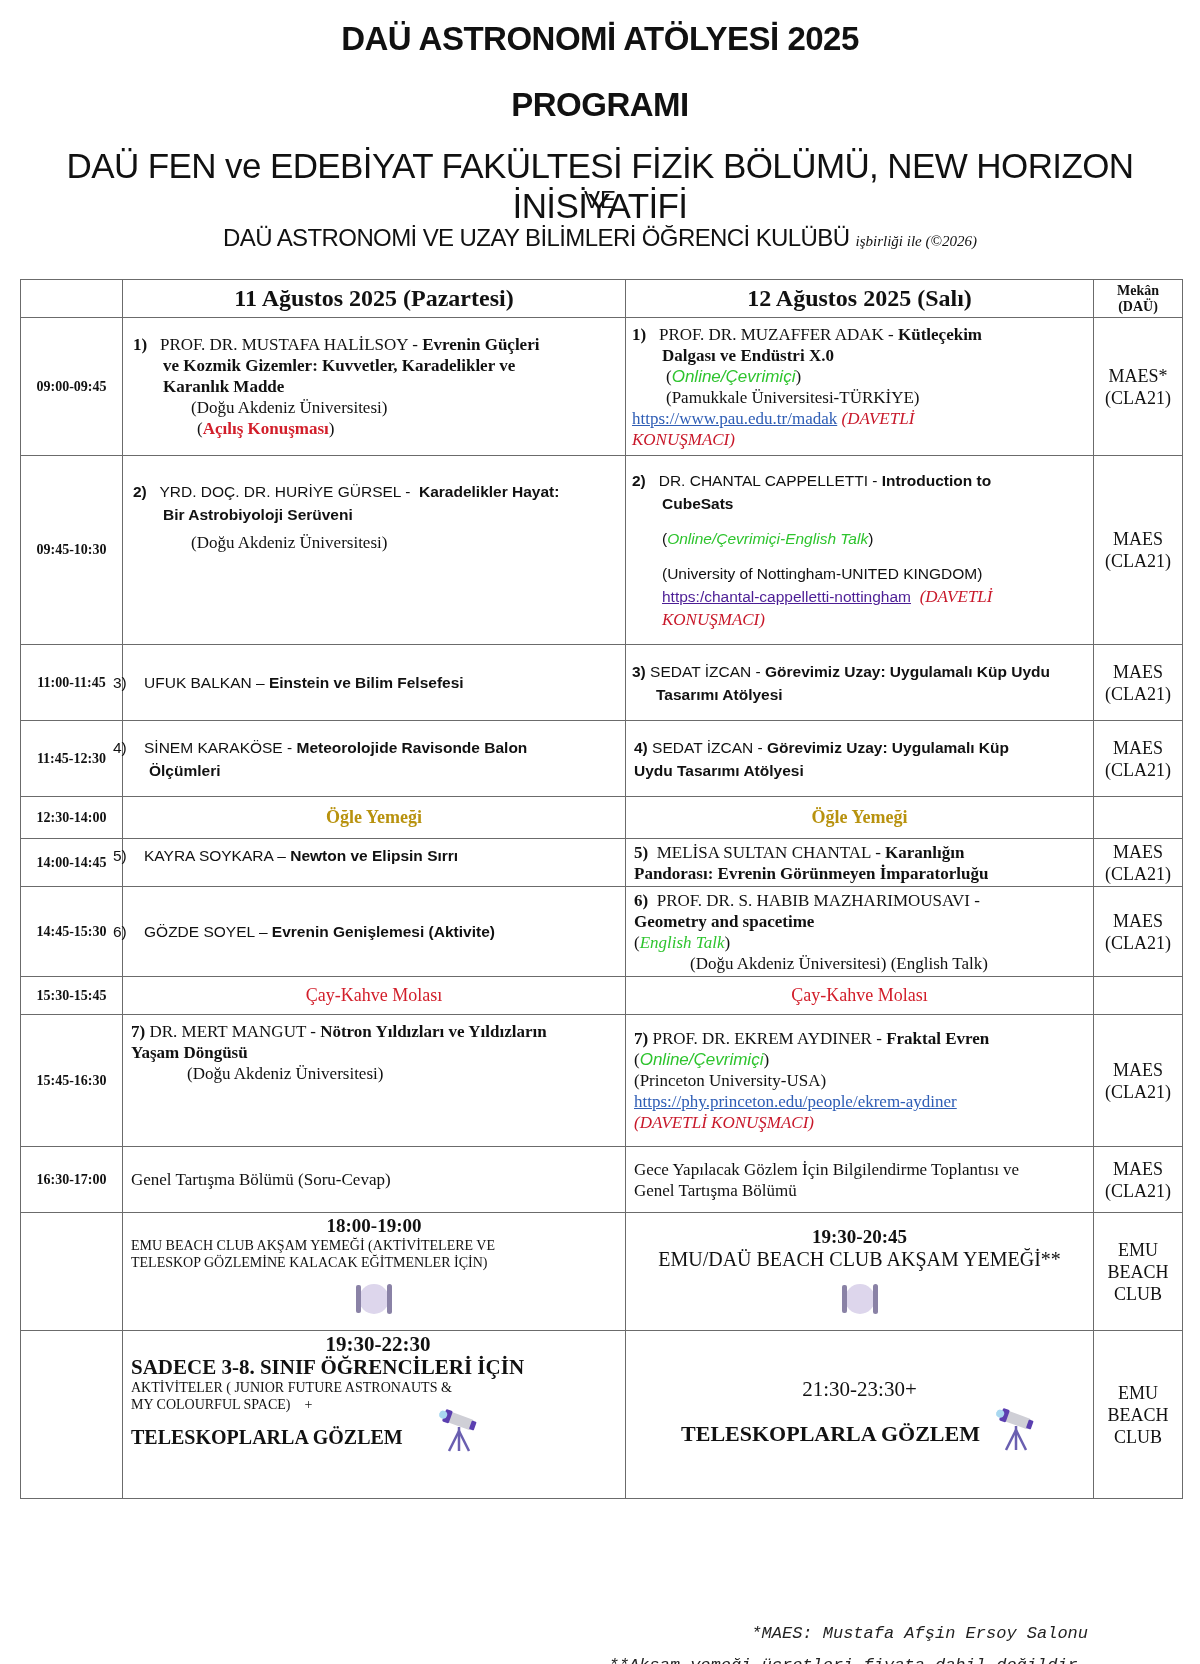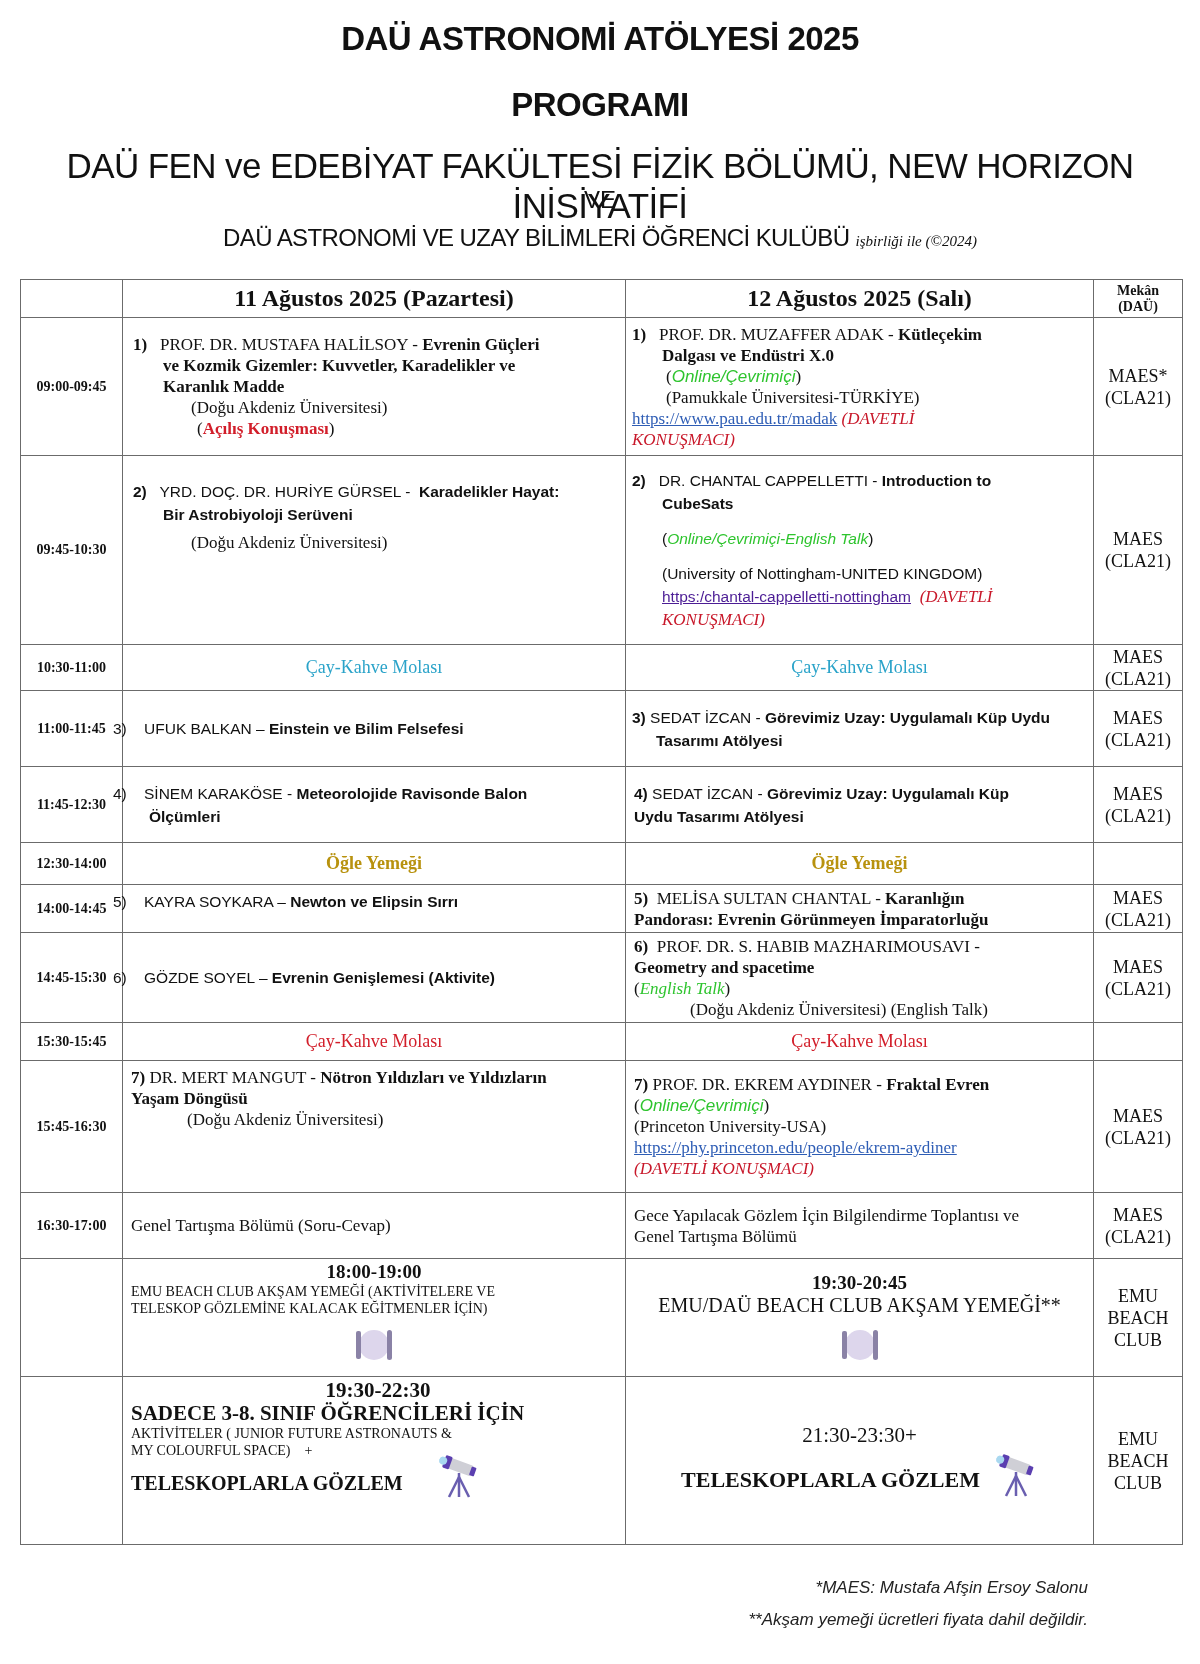--- a/index.html
+++ b/index.html
@@ -37,32 +37,32 @@
   .link { color:#2e5db5; text-decoration:underline; }
   .linkb { color:#4c1d95; text-decoration:underline; font-weight:normal; font-family:"Liberation Sans", sans-serif; }
   .center { text-align:center; }
   .break-blue { color:#2aa3c9; font-size:18px; text-align:center; }
   .break-red { color:#d21e2a; font-size:18px; text-align:center; }
   .lunch { color:#b8920e; font-size:18px; font-weight:bold; text-align:center; }
   .cut { margin-left:-10px; }
   .small { font-size:14px; line-height:17px; }
   .evt-time { font-size:19px; font-weight:bold; text-align:center; line-height:22px; }
   .icon-wrap { display:flex; justify-content:center; margin-top:8px; }
-  .footnote { position:absolute; right:112px; font-family:Liberation Sans, sans-serif; font-style:italic; font-size:17px; color:#222; text-align:right; }
+  .footnote { position:absolute; right:112px; font-family:Liberation Mono, monospace; font-style:italic; font-size:17px; color:#222; text-align:right;margin-top:46px; }
 </style>
 </head>
 <body>
 
 <div class="hdr h1">DAÜ ASTRONOMİ ATÖLYESİ 2025</div>
 <div class="hdr h2">PROGRAMI</div>
 <div class="hdr h3">DAÜ FEN ve EDEBİYAT FAKÜLTESİ FİZİK BÖLÜMÜ, NEW HORIZON İNİSİYATİFİ</div>
 <div class="hdr h4">VE</div>
 <div class="hdr h5">
   <span>DAÜ ASTRONOMİ VE UZAY BİLİMLERİ ÖĞRENCİ KULÜBÜ</span>
-  <span class="collab">işbirliği ile (©2024)</span>
+  <span class="collab">işbirliği ile (©2026)</span>
 </div>
 
 <table class="prog">
   <colgroup>
     <col class="c-time">
       <col class="c-d1">
       <col class="c-d2">
       <col class="c-mek">
   </colgroup>
   <tbody>
@@ -121,29 +121,20 @@
         <div class="ind"><span class="linkb">https:/chantal-cappelletti-nottingham</span>&nbsp; <span class="redi" style="font-family:'Liberation Serif',serif;font-size:17px">(DAVETLİ</span></div>
         <div class="ind redi" style="font-family:'Liberation Serif',serif;font-size:17px">KONUŞMACI)</div>
       </div>
     </td>
     <td class="mek">
       <div>MAES</div>
       <div>(CLA21)</div>
     </td>
   </tr>
 
-  <tr style="height:46px">
-    <td class="time">10:30-11:00</td>
-    <td class="break-blue">Çay-Kahve Molası</td>
-    <td class="break-blue">Çay-Kahve Molası</td>
-    <td class="mek">
-      <div>MAES</div>
-      <div>(CLA21)</div>
-    </td>
-  </tr>
 
   <tr style="height:76px">
     <td class="time">11:00-11:45</td>
     <td>
       <div class="cell sans" style="padding-left:0">
         <span class="cut">3)</span>&nbsp;&nbsp;&nbsp; <span>UFUK BALKAN</span> – <span class="b">Einstein ve Bilim Felsefesi</span>
       </div>
     </td>
     <td>
       <div class="cell sans" style="padding-left:6px">

